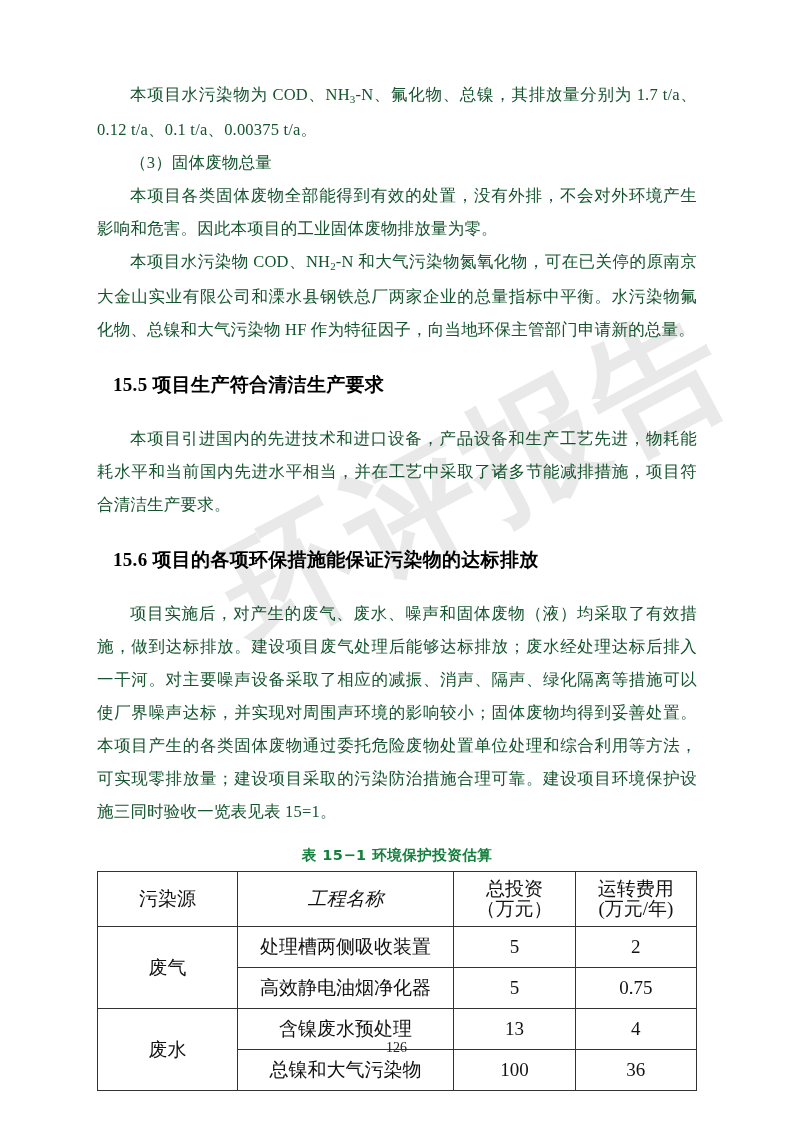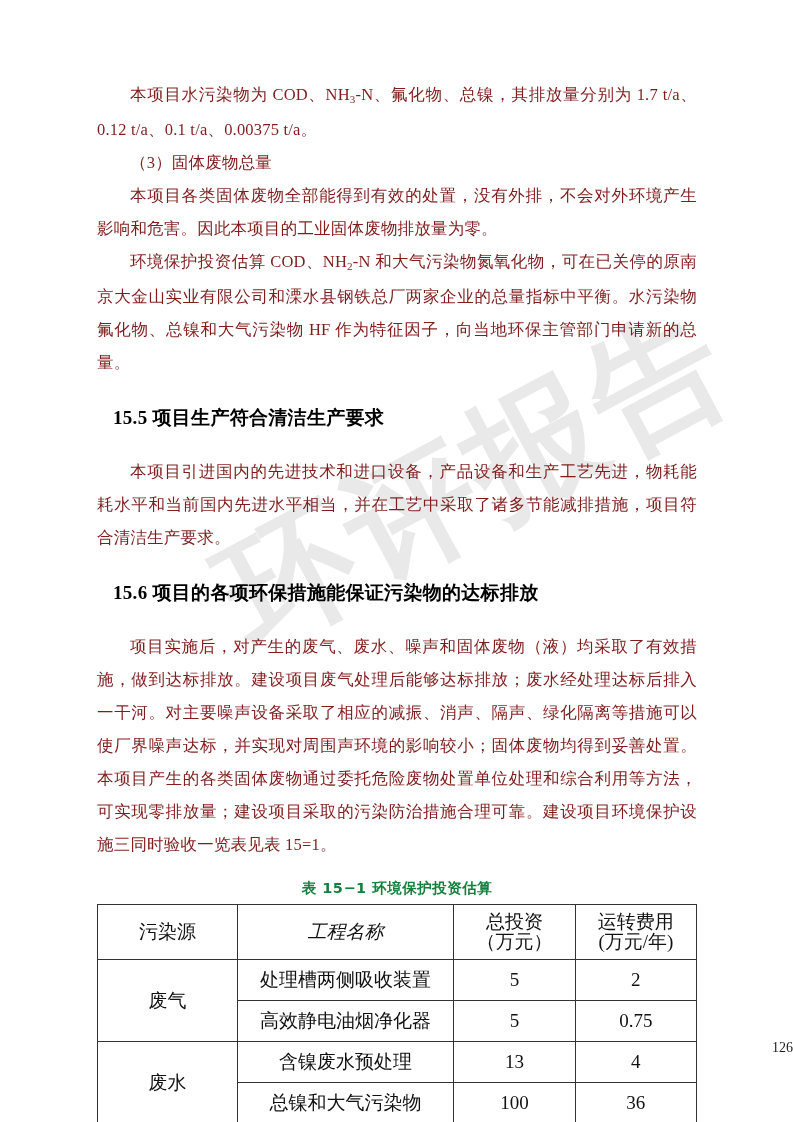--- a/index.html
+++ b/index.html
@@ -23,21 +23,21 @@
     position: absolute;
     left: 97px;
     top: 78px;
     width: 600px;
   }
   p.body-text {
     margin: 0 0 0 0;
     font-size: 16.5px;
     line-height: 33px;
     text-align: justify;
-    color: #7f1d1d;
+    color: #14532d;
     letter-spacing: 0.2px;
   }
   p.indent {
     text-indent: 33px;
   }
   .para-block {
     margin-bottom: 0px;
   }
   sub {
     font-size: 11px;
@@ -88,21 +88,21 @@
   .col-src { width: 140px; }
   .col-name { width: 220px; font-style: italic; }
   .col-invest { width: 120px; }
   .col-run { width: 120px; }
 
   .page-number {
     position: absolute;
     left: 0;
     right: 0;
     top: 1040px;
-    text-align: right;
+    text-align: center;
     font-size: 14px;
     color: #222;
     font-family: "Liberation Serif", serif;
   }
 
   
   .watermark {
     position: absolute;
     left: 0;
     top: 0;
@@ -144,21 +144,21 @@
     <div class="para-block">
       <p class="body-text indent">（3）固体废物总量</p>
     </div>
 
     <div class="para-block">
       <p class="body-text indent">本项目各类固体废物全部能得到有效的处置，没有外排，不会对外环境产生影响和危害。因此本项目的工业固体废物排放量为零。</p>
     </div>
 
     <div class="para-block">
       <p class="body-text indent">
-        <span>环境保护投资估算 COD、NH</span><sub>2</sub><span>-N 和大气污染物氮氧化物，可在已关停的原南京大金山实业有限公司和溧水县钢铁总厂两家企业的总量指标中平衡。水污染物氟化物、总镍和大气污染物 HF 作为特征因子，向当地环保主管部门申请新的总量。</span>
+        <span>本项目水污染物 COD、NH</span><sub>2</sub><span>-N 和大气污染物氮氧化物，可在已关停的原南京大金山实业有限公司和溧水县钢铁总厂两家企业的总量指标中平衡。水污染物氟化物、总镍和大气污染物 HF 作为特征因子，向当地环保主管部门申请新的总量。</span>
       </p>
     </div>
 
     <h2 class="heading">15.5 项目生产符合清洁生产要求</h2>
 
     <div class="spacer-sm"></div>
 
     <div class="para-block">
       <p class="body-text indent">本项目引进国内的先进技术和进口设备，产品设备和生产工艺先进，物耗能耗水平和当前国内先进水平相当，并在工艺中采取了诸多节能减排措施，项目符合清洁生产要求。</p>
     </div>

